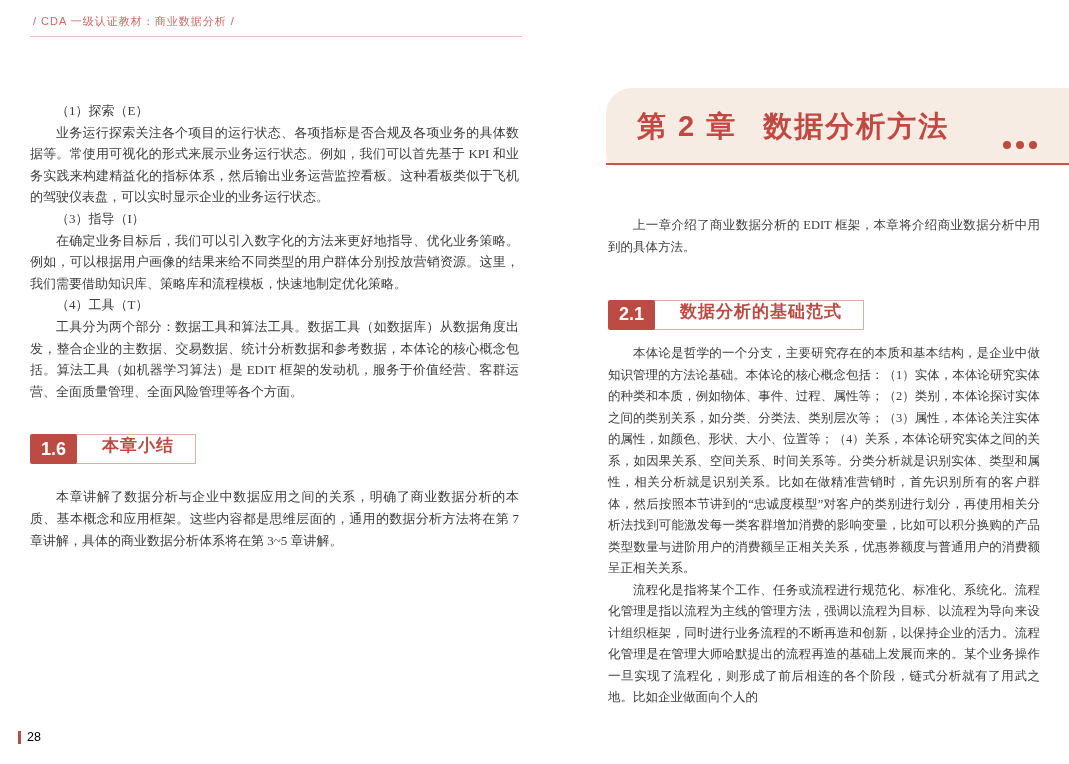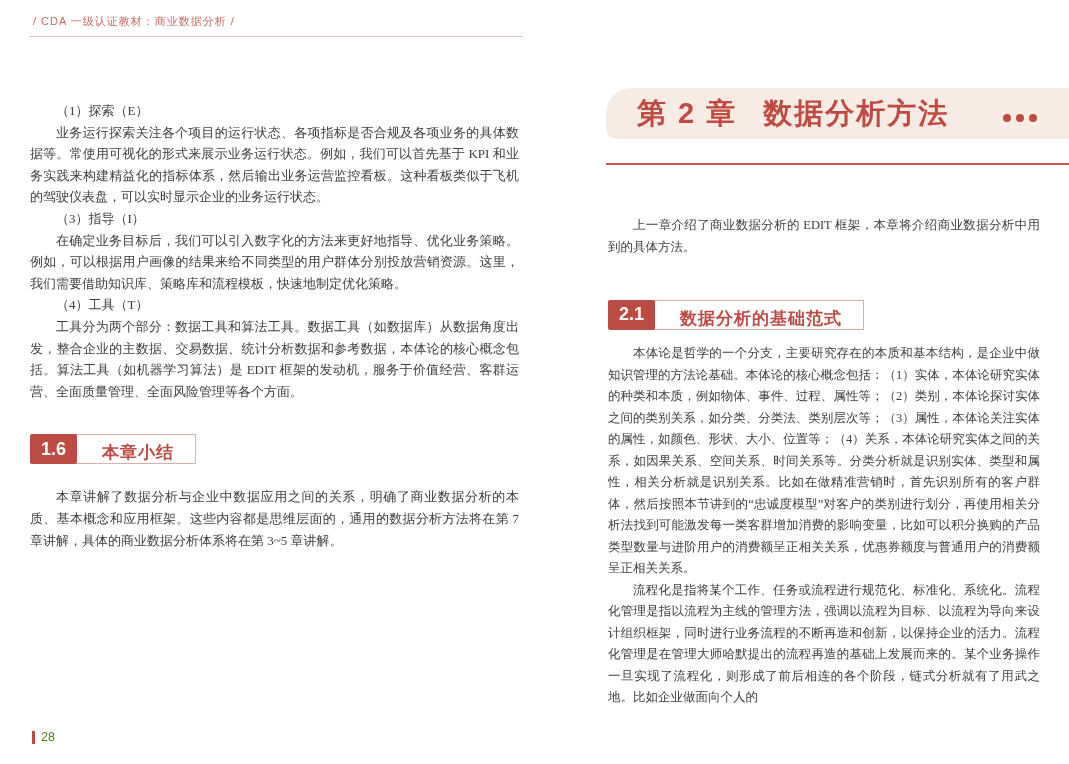--- a/index.html
+++ b/index.html
@@ -37,31 +37,31 @@
   .sec-num {
     background:#bb4b43; color:#ffffff;
     font-family:"Liberation Sans", sans-serif;
     font-weight:bold; font-size:18px;
     width:47px; display:flex; align-items:center; justify-content:center;
     border-radius:2px; position:relative; z-index:2;
   }
   .sec-title-box {
     border:1px solid #ddafa9; background:#ffffff;
     margin-left:-2px; padding:0 21px 0 26px;
-    display:flex; align-items:flex-end;
+    display:flex; align-items:flex-start;
   }
   .sec-title {
     font-family:"Liberation Sans", sans-serif;
     font-weight:bold; font-size:17px; color:#bb4b43;
     letter-spacing:1px; white-space:nowrap;
   }
 
   
   .chapter-banner {
-    position:absolute; left:606px; top:88px; right:0; height:51px;
+    position:absolute; left:606px; top:88px; right:0; height:78px;
     background:#f7ece4; border-radius:26px 0 0 10px;
     display:flex; align-items:center;
   }
   .chapter-title-wrap {
     padding-left:31px;
     font-family:"Liberation Sans", sans-serif;
     font-weight:bold; font-size:29px; color:#c04a41;
     letter-spacing:2px; white-space:nowrap;
   }
   .chapter-gap { display:inline-block; width:26px; }
@@ -73,24 +73,24 @@
     width:8px; height:8px; border-radius:50%;
     background:#c04a41; display:block;
   }
   .chapter-rule {
     position:absolute; left:606px; top:163px; right:0;
     height:2px; background:#c8564d;
   }
 
   
   .page-footer {
-    position:absolute; left:32px; top:730px;
+    position:absolute; left:18px; top:730px;
     display:flex; align-items:center; gap:6px;
     font-family:"Liberation Sans", sans-serif;
-    font-size:12.5px; color:#4d7c0f;
+    font-size:12.5px; color:#000000;
   }
   .page-marker { width:3px; height:13px; background:#bb4b43; display:block; }
 </style>
 </head>
 <body>
 
 <div class="running-header">/ CDA 一级认证教材：商业数据分析 /</div>
 <div class="header-rule"></div>
 
 <div class="col left-col">

